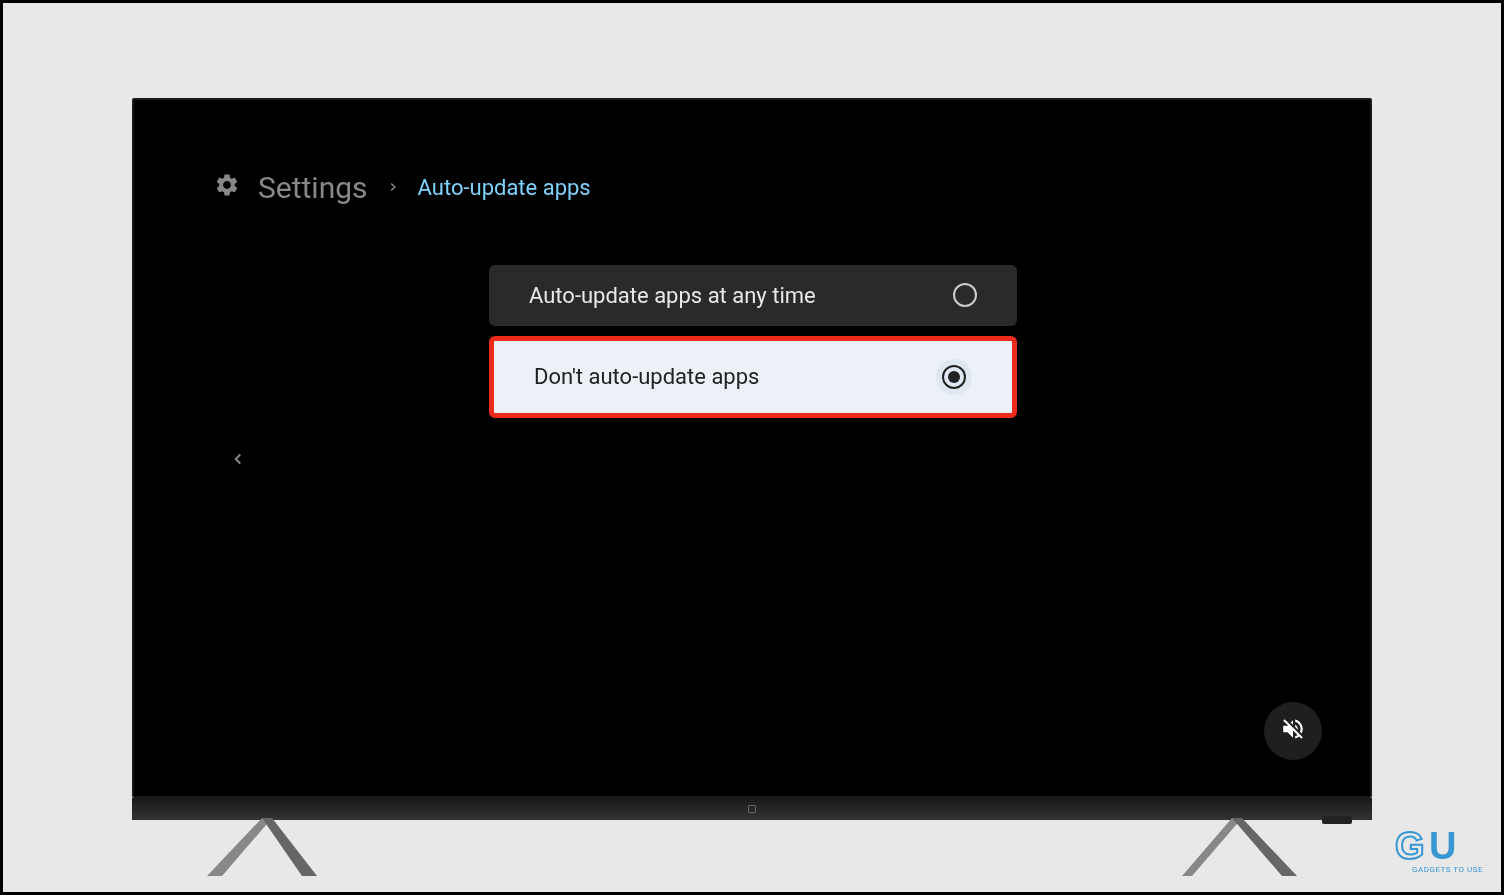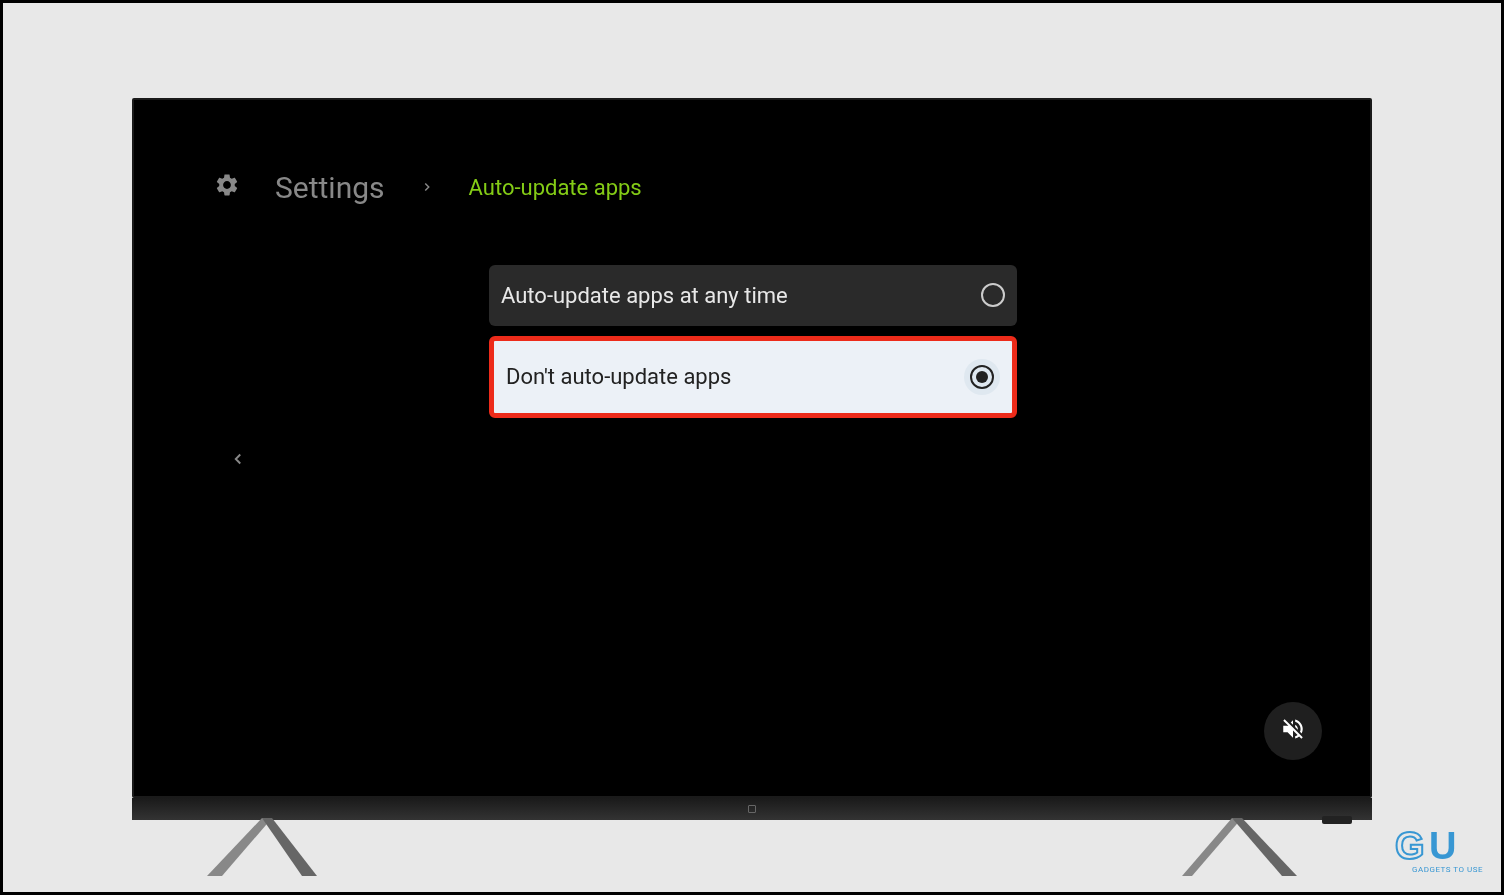--- a/index.html
+++ b/index.html
@@ -71,49 +71,49 @@
       right: 70px;
     }
     .tv-stand-left svg, .tv-stand-right svg {
       width: 100%;
       height: 100%;
     }
     .breadcrumb {
       display: flex;
       align-items: center;
       padding: 70px 0 0 80px;
-      gap: 35px;
+      gap: 18px;
     }
     .gear-icon {
       color: #888;
     }
     .settings-text {
       font-size: 30px;
       color: #888;
       font-weight: 400;
     }
     .chevron-right {
       color: #888;
       font-size: 20px;
     }
     .current-page {
       font-size: 22px;
-      color: #84cc16;
+      color: #7dd3fc;
       font-weight: 400;
     }
     .options-container {
       margin-top: 60px;
       margin-left: 355px;
       width: 528px;
     }
     .option-row {
       display: flex;
       align-items: center;
       justify-content: space-between;
-      padding: 18px 12px;
+      padding: 18px 40px;
       border-radius: 6px;
       margin-bottom: 10px;
       font-size: 22px;
     }
     .option-unselected {
       background: #2a2a2a;
       color: #e8e8e8;
     }
     .option-selected {
       background: #ecf1f7;

